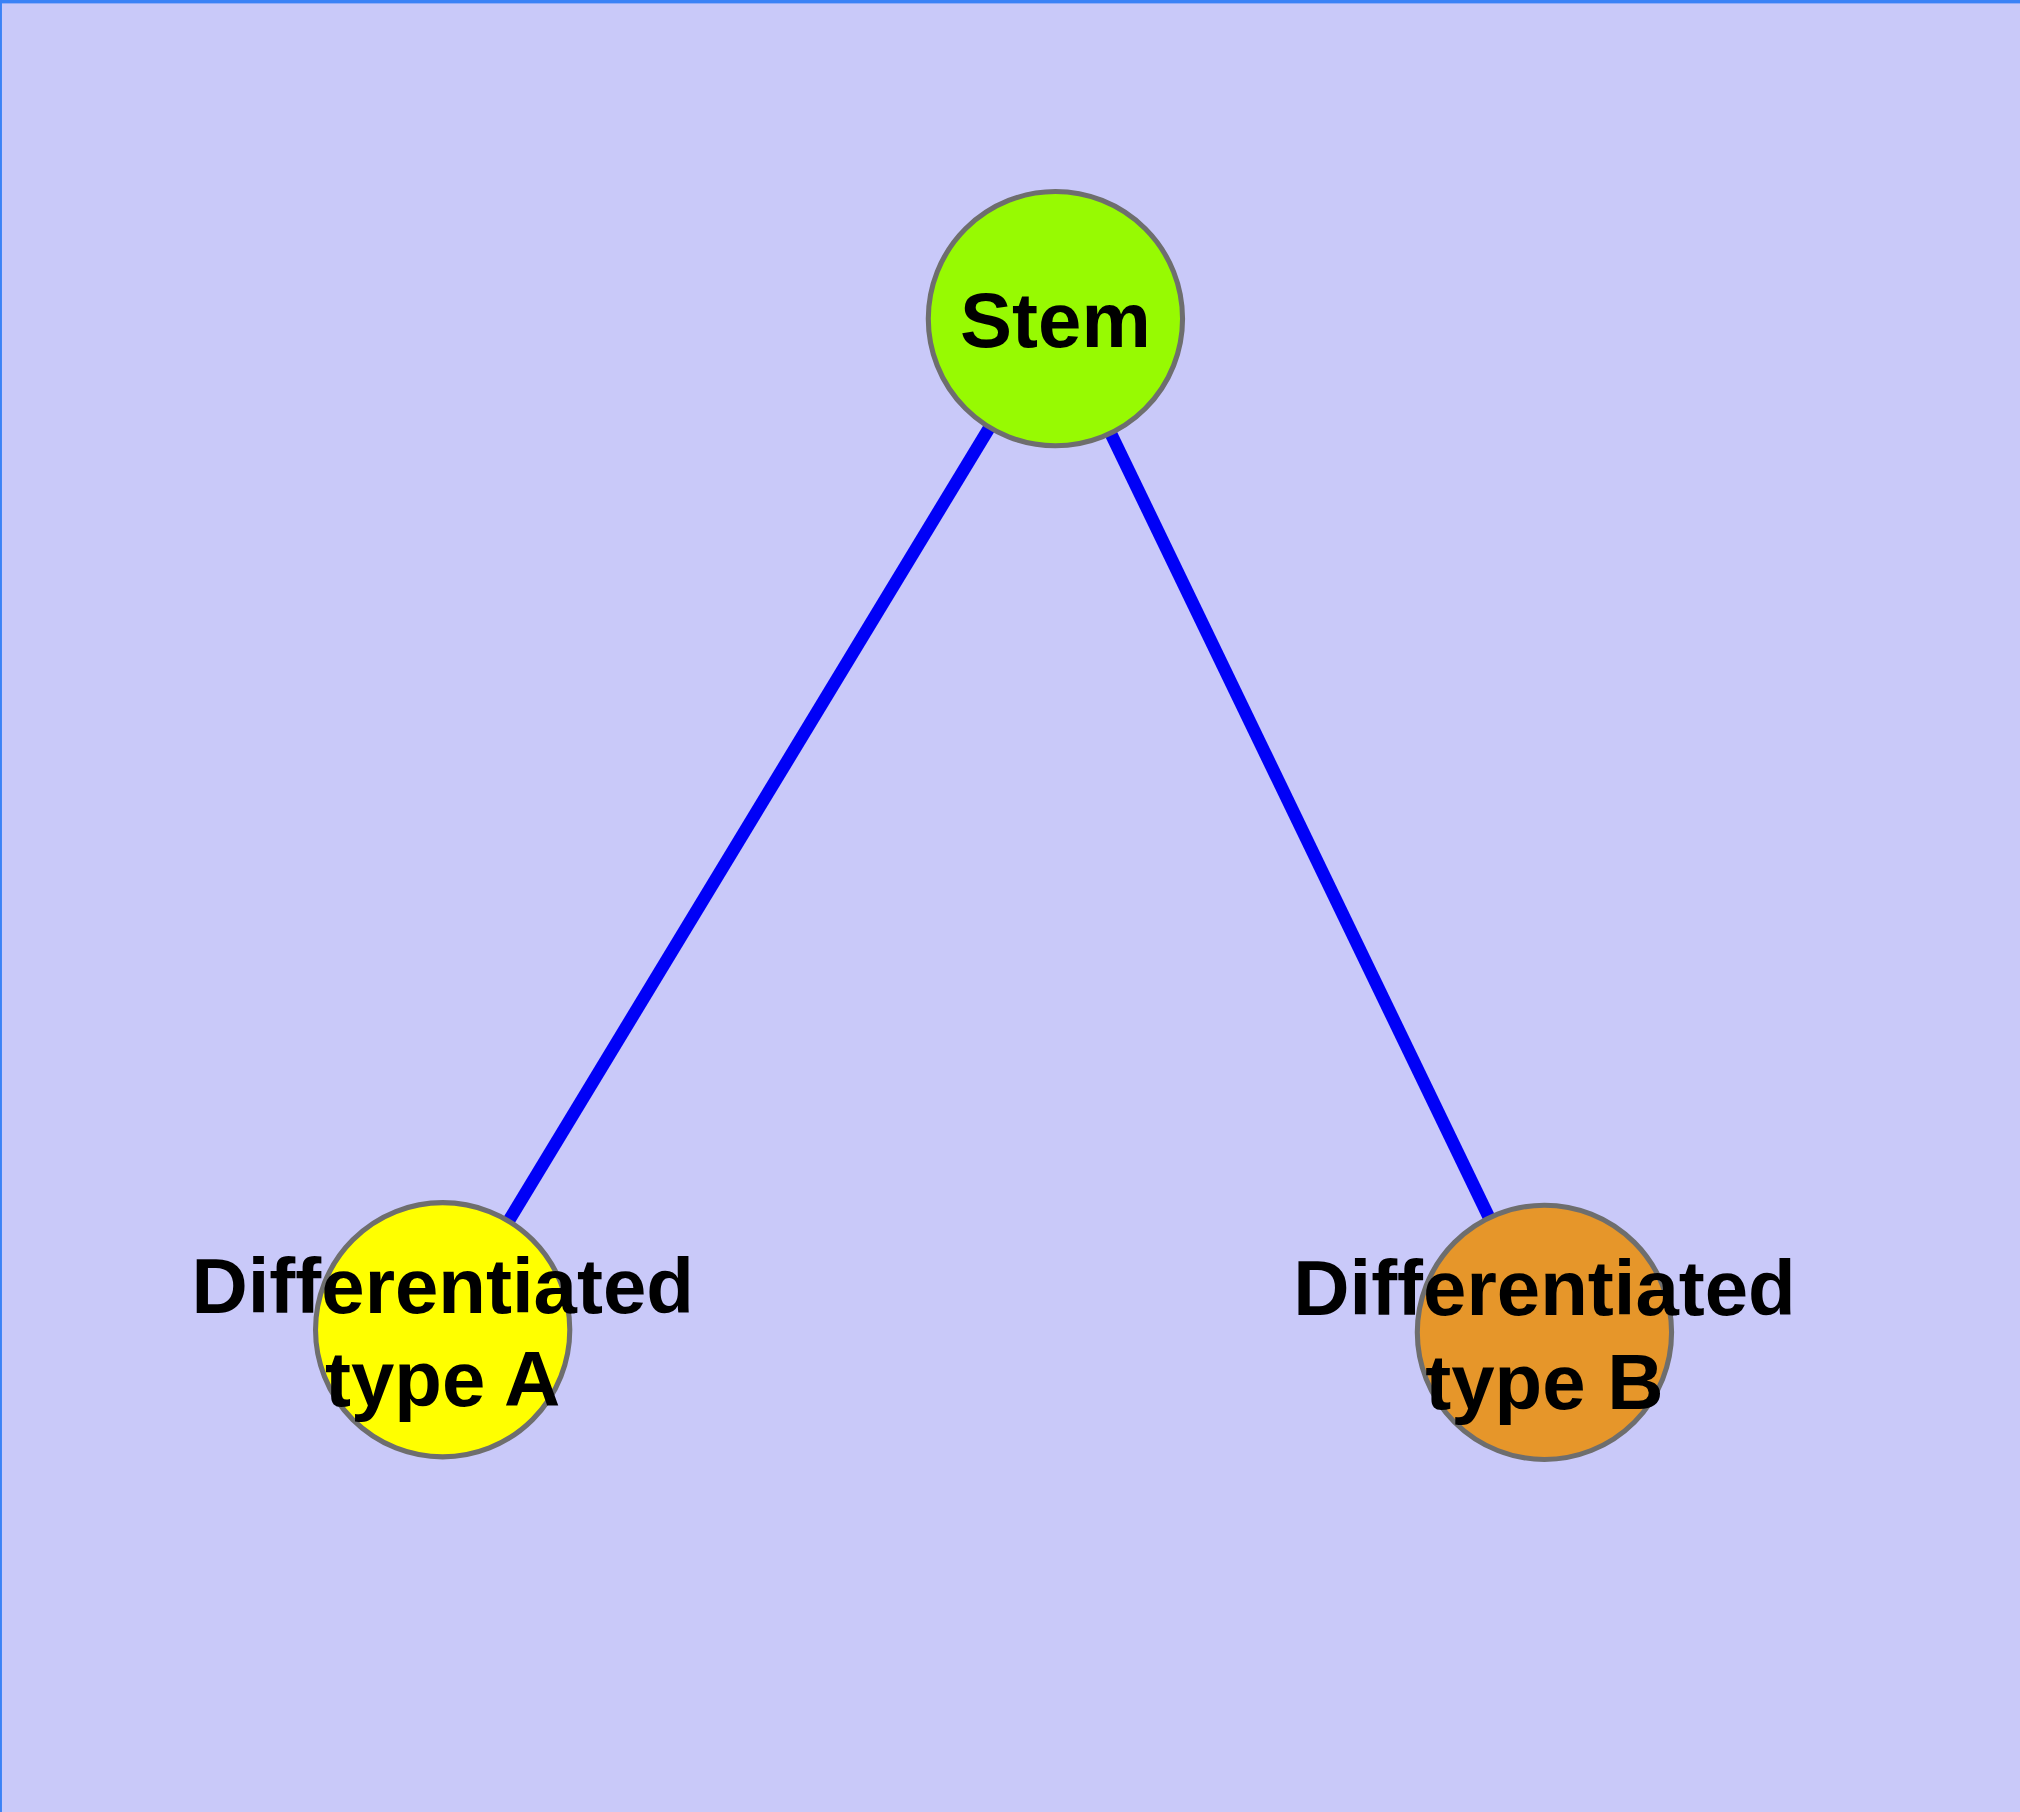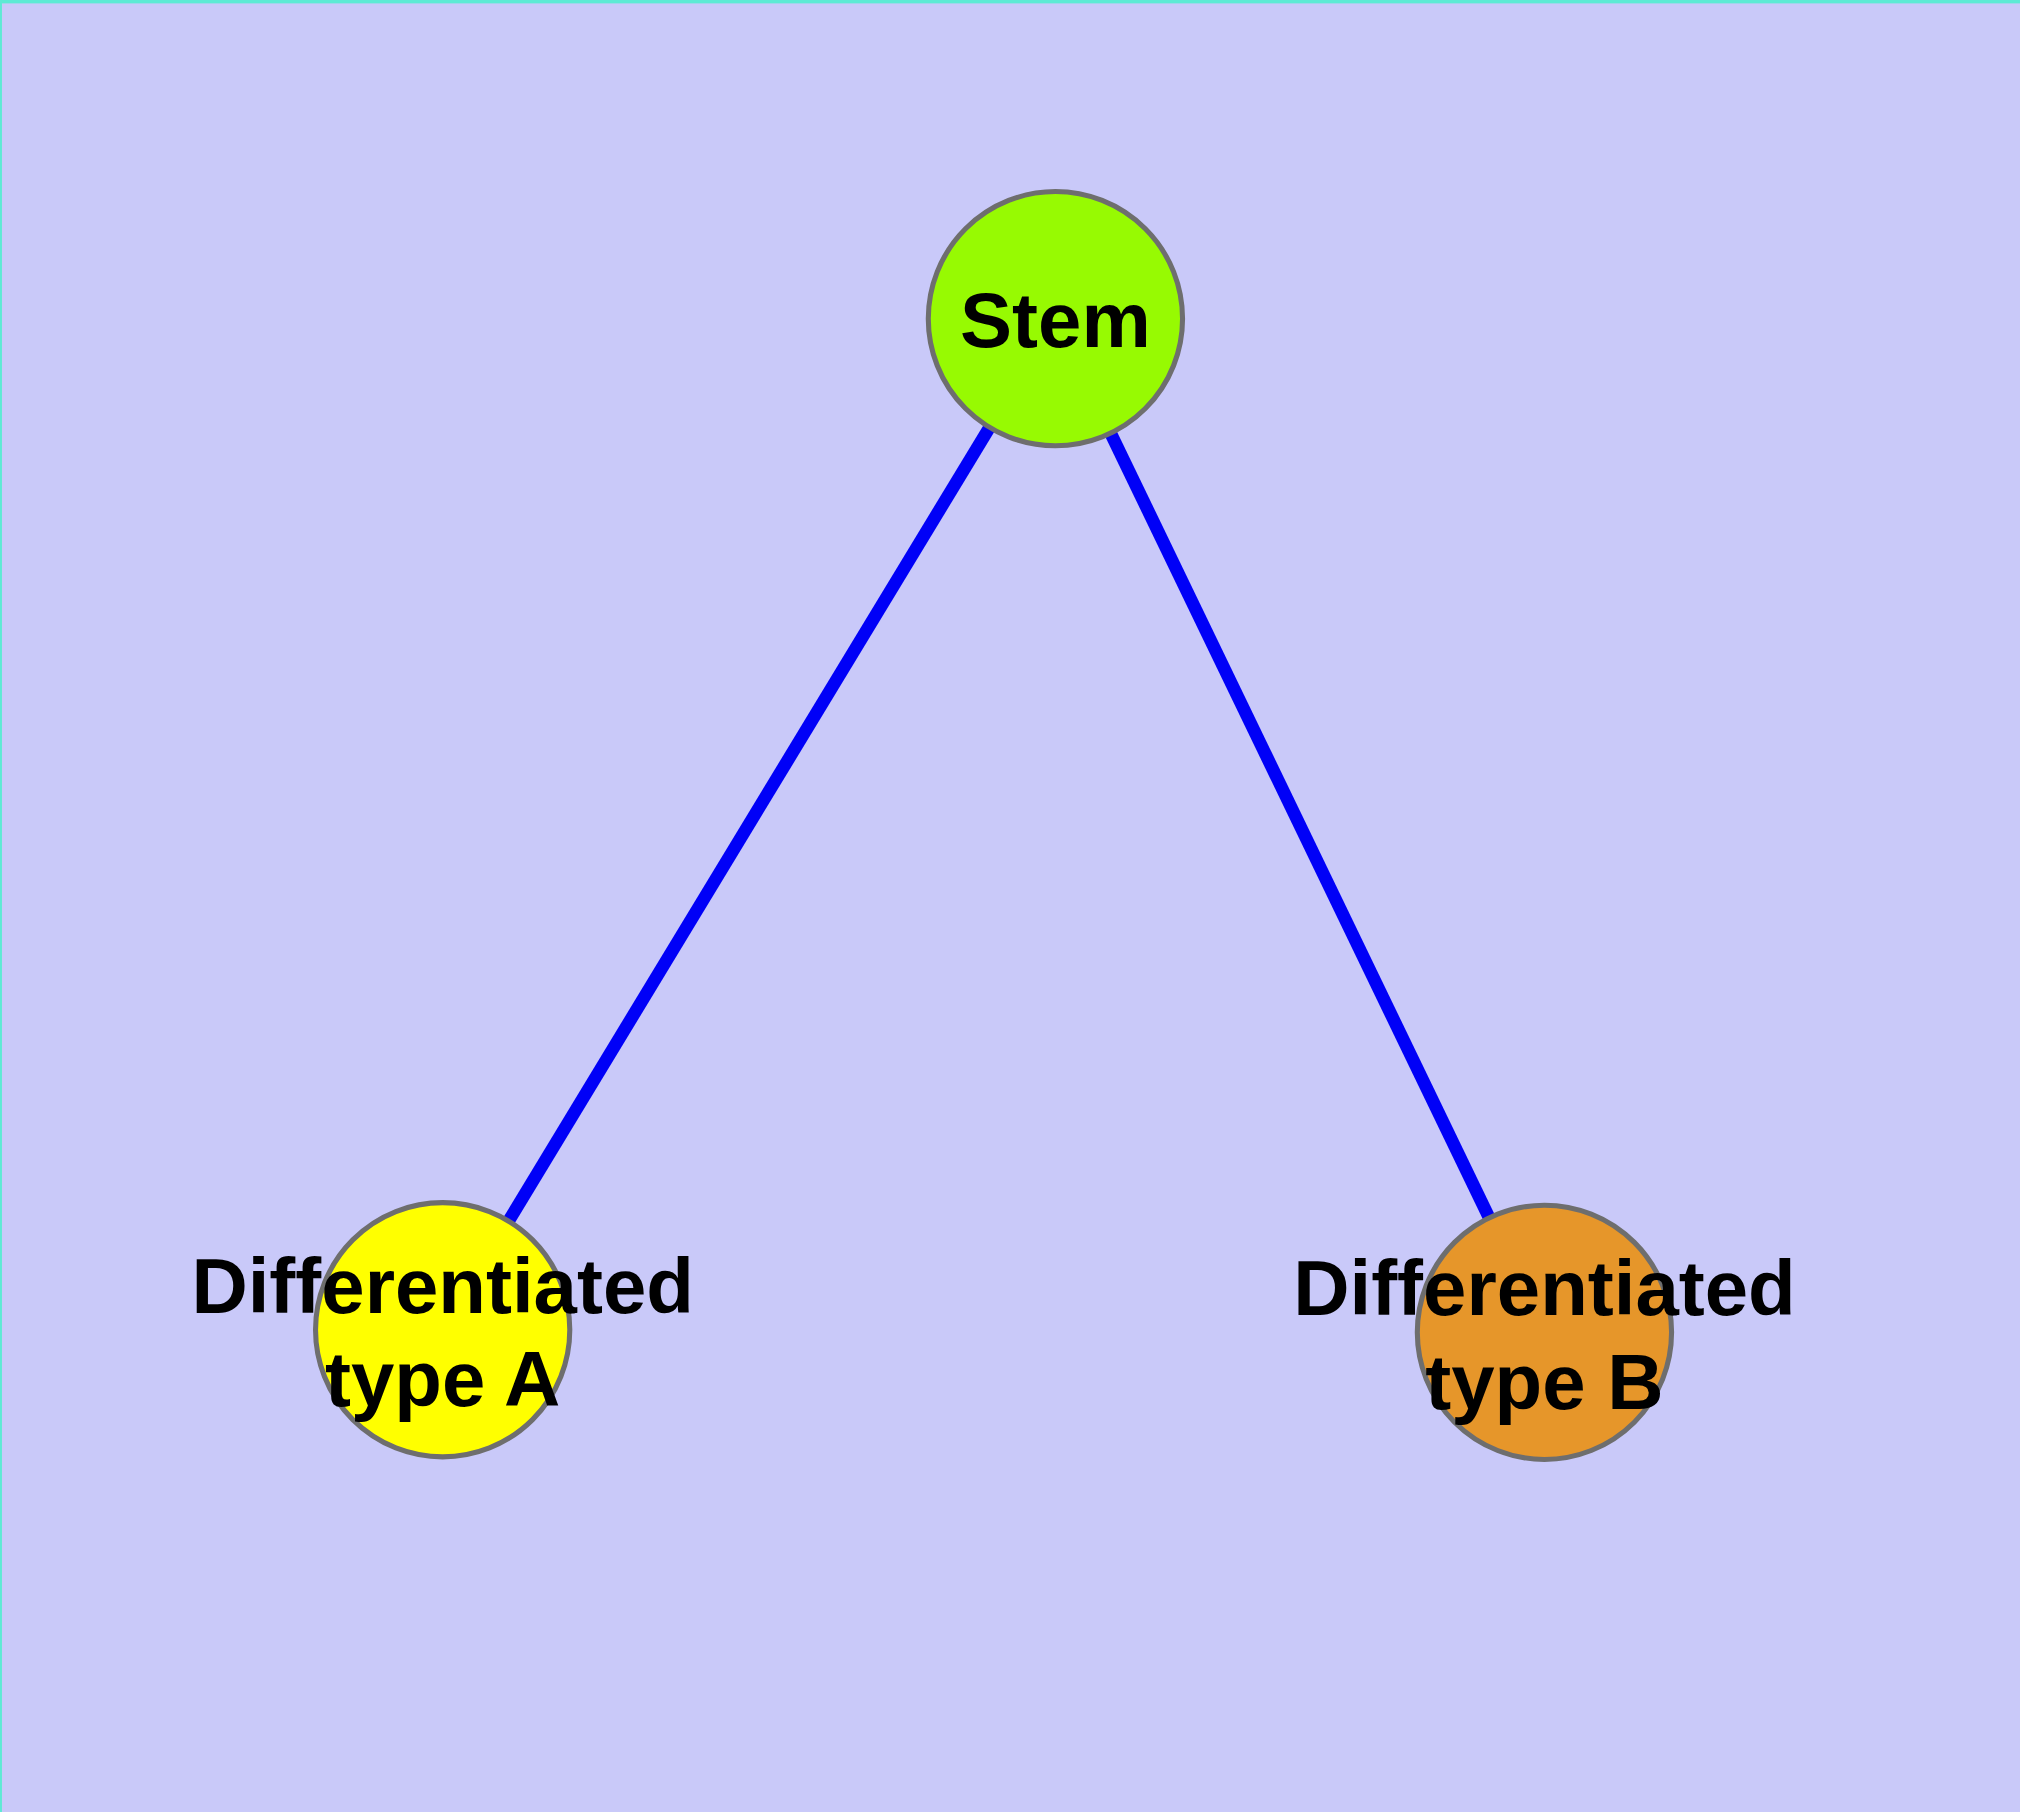--- a/index.html
+++ b/index.html
@@ -4,21 +4,21 @@
 <style>
   html, body {
     margin: 0;
     padding: 0;
     background: #ffffff;
   }
   .screenshot {
     position: relative;
     width: 2021px;
     height: 1812px;
-    background: #5eead4;
+    background: #3b82f6;
     overflow: hidden;
   }
   .graph-svg {
     position: absolute;
     left: 0;
     top: 0;
     width: 2021px;
     height: 1812px;
     display: block;
   }

